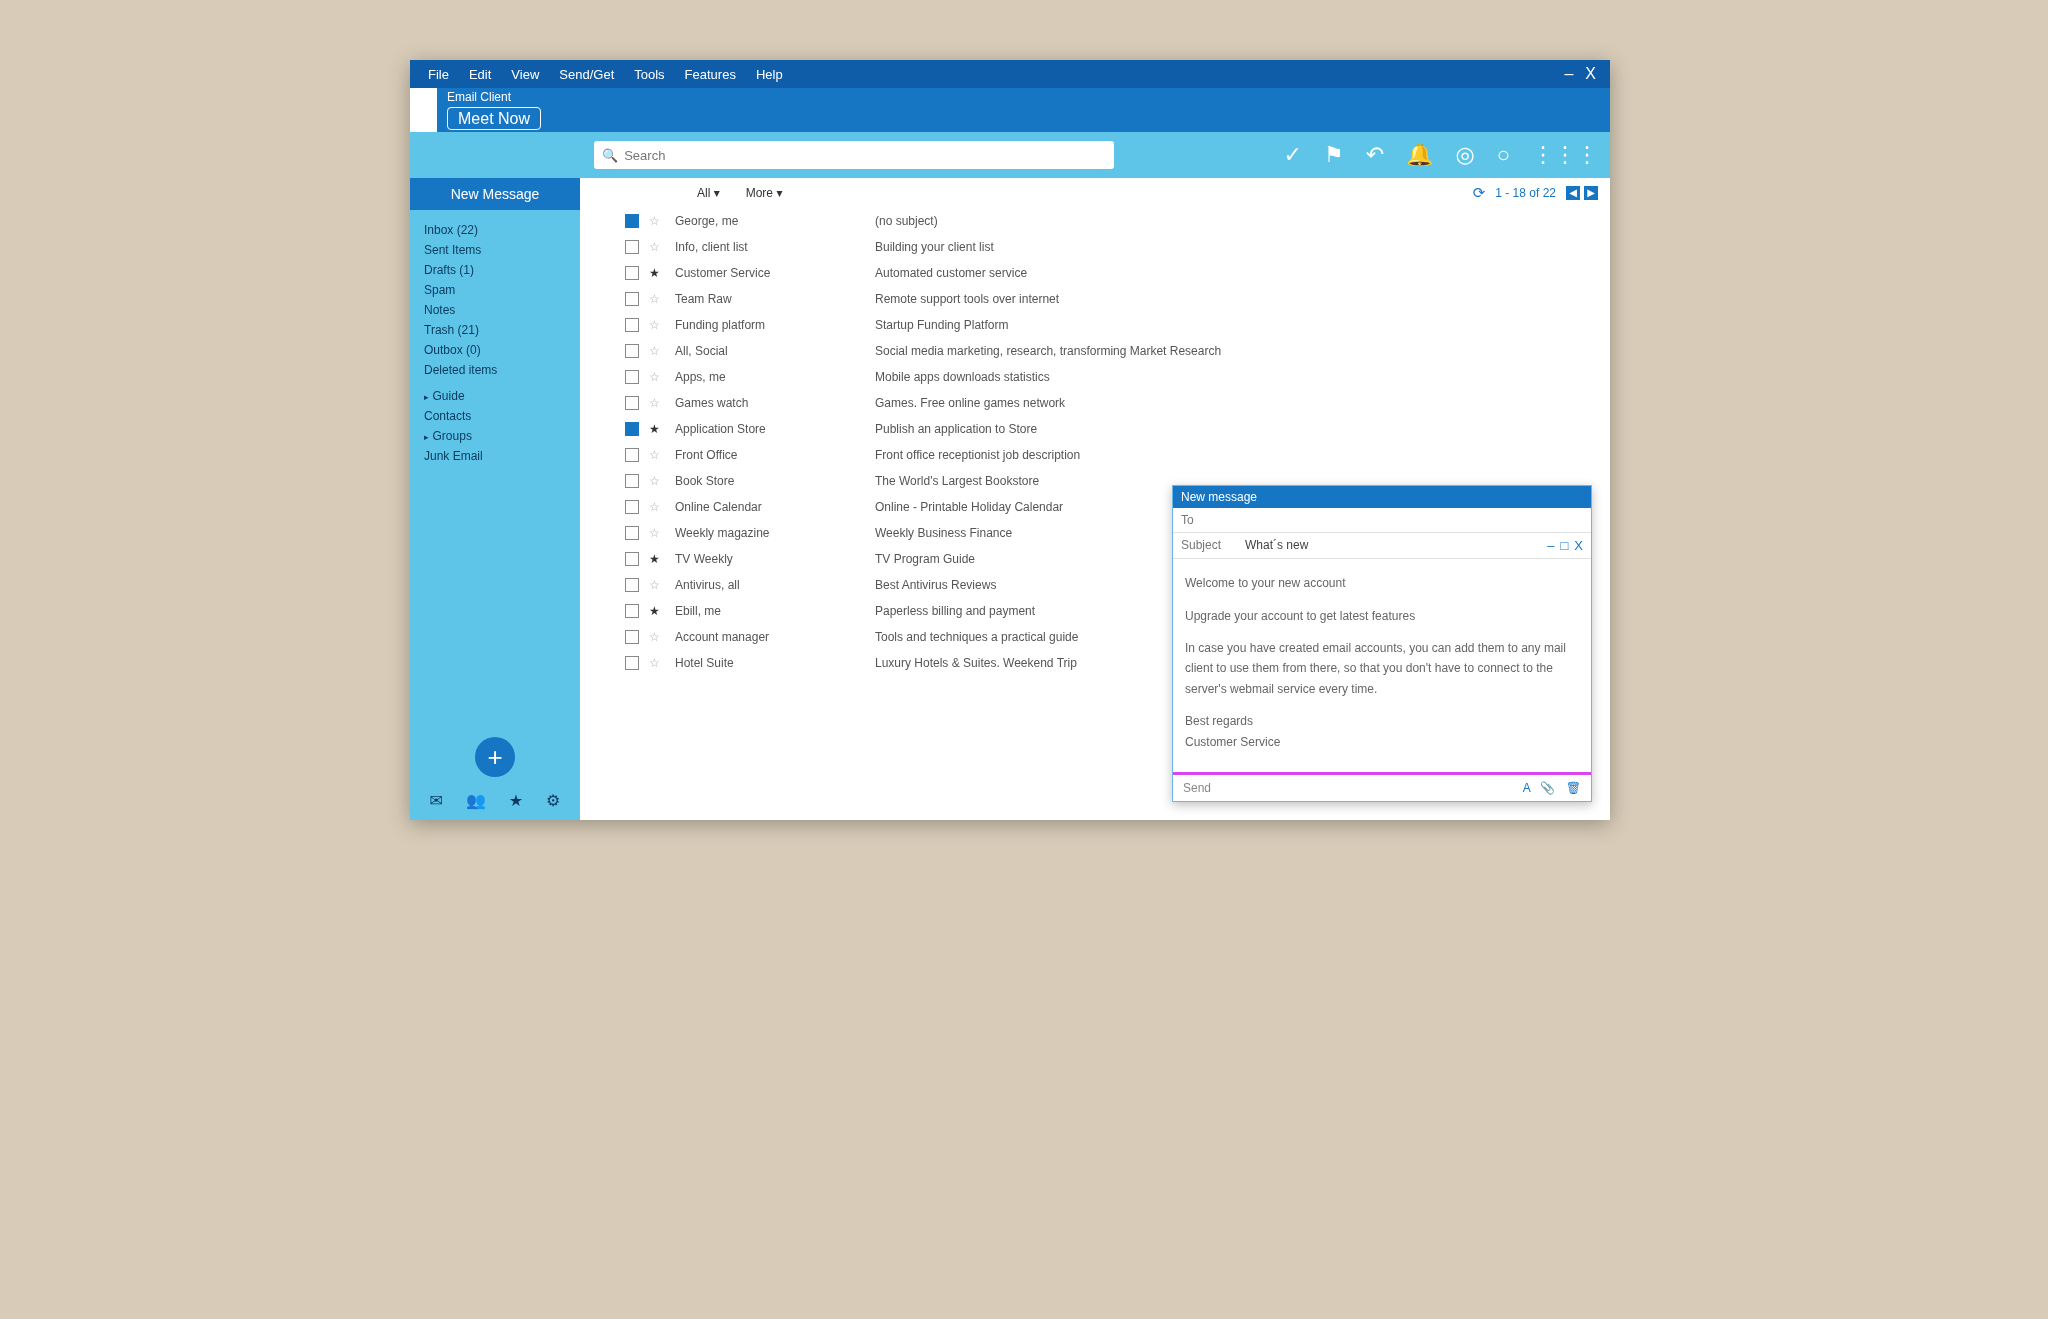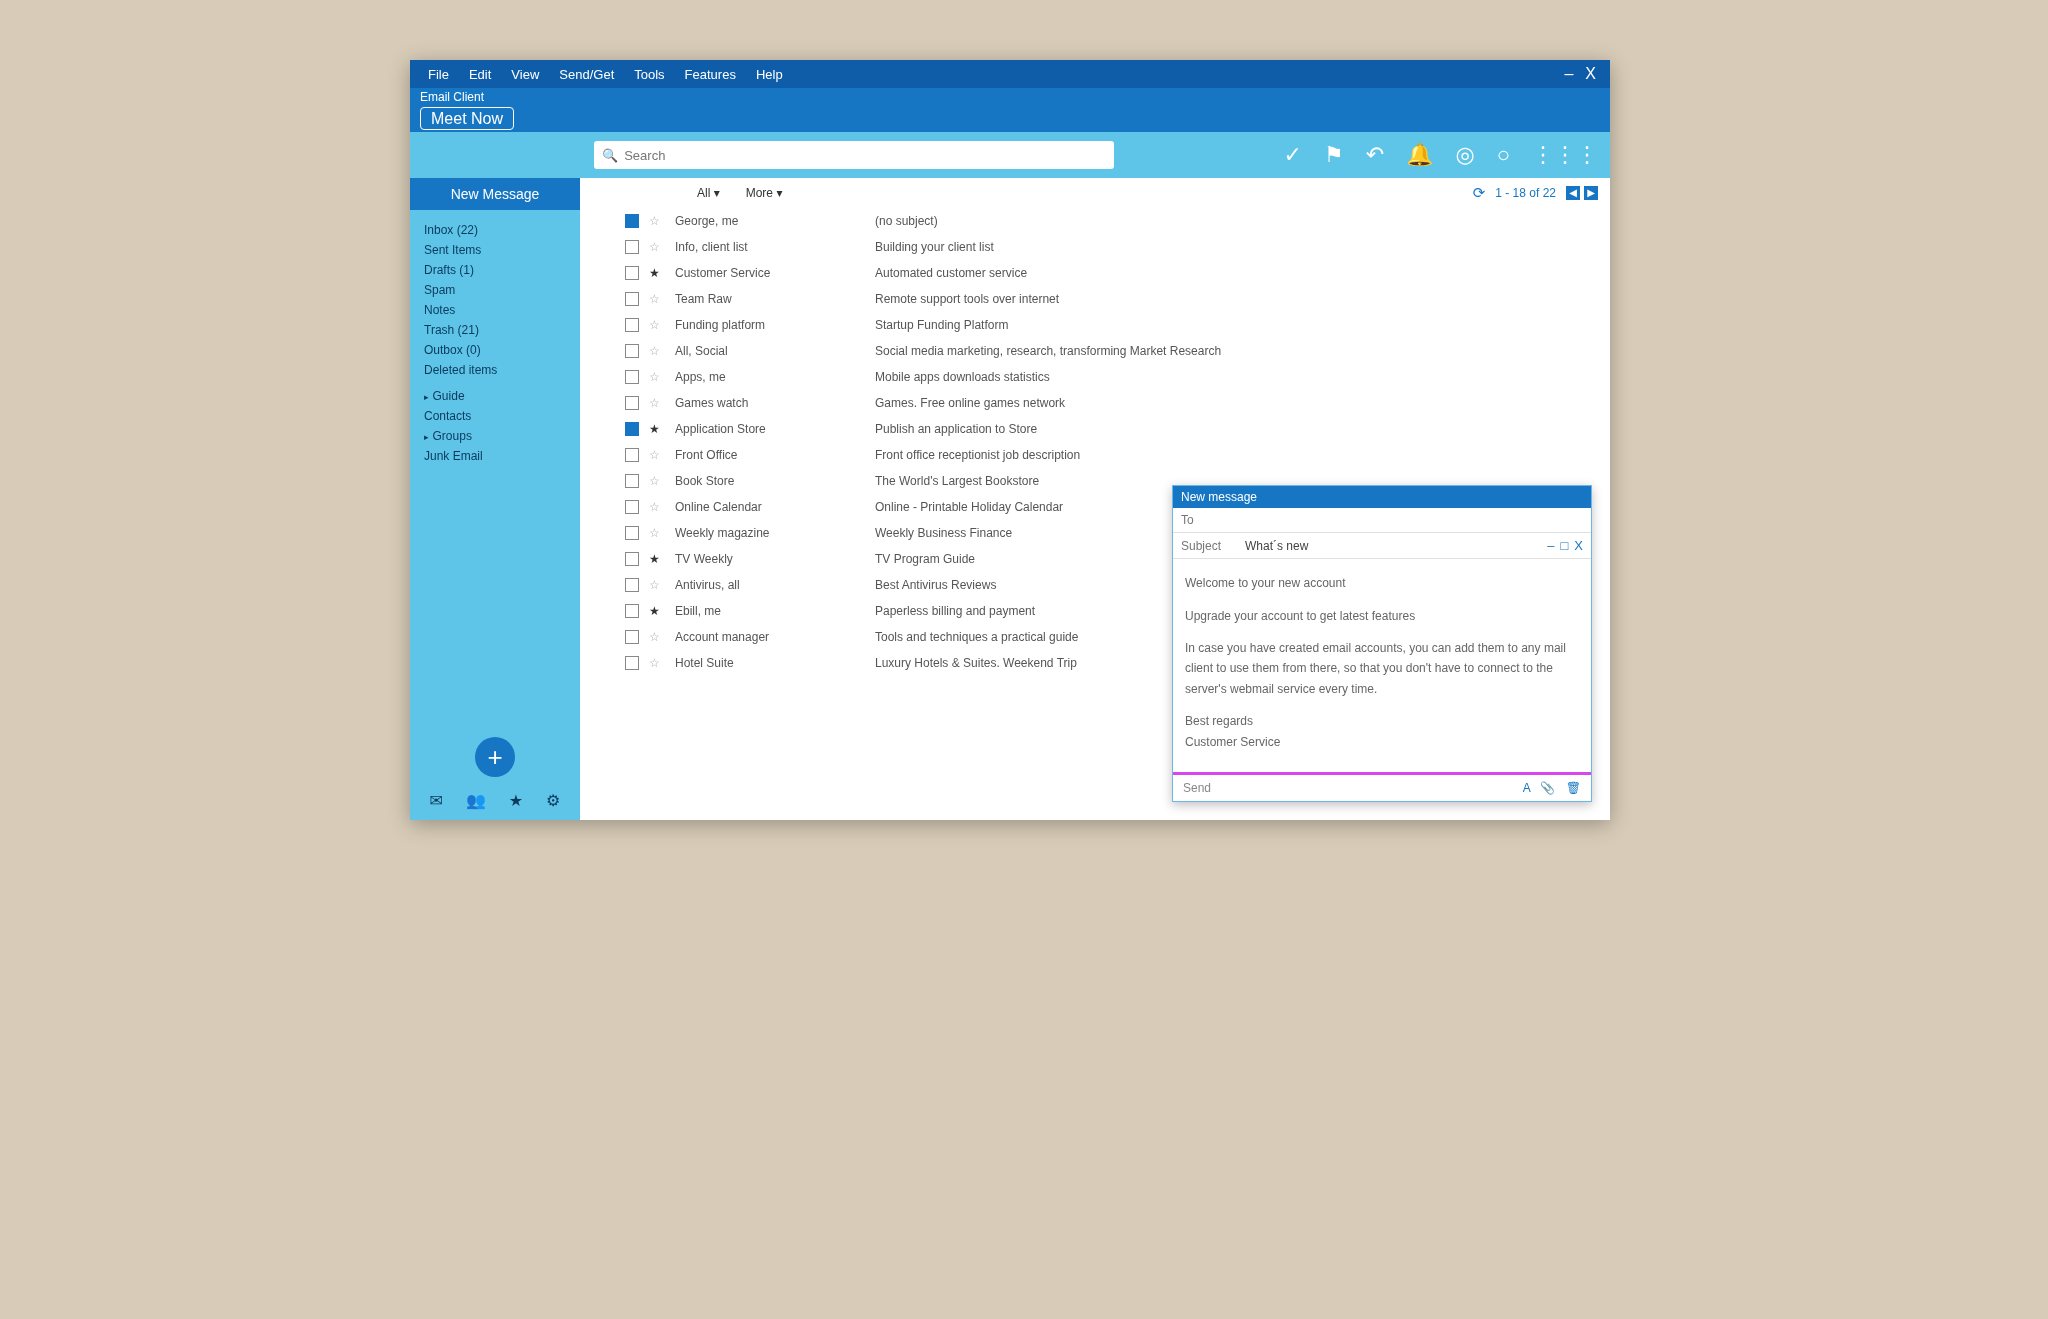--- a/index.html
+++ b/index.html
@@ -4,21 +4,21 @@
 <style>
   * { box-sizing: border-box; margin: 0; padding: 0; }
   body { font-family: "Segoe UI", Arial, sans-serif; background: #d8ccb8; width: 2048px; height: 1319px; overflow: hidden; }
   .app-window { position: absolute; left: 410px; top: 60px; width: 1200px; height: 760px; background: #fff; box-shadow: 0 4px 20px rgba(0,0,0,.3); display: flex; flex-direction: column; }
   
   .menubar { background: #0f5da8; color: #fff; display: flex; align-items: center; height: 28px; padding: 0 8px; font-size: 13px; }
   .menubar .menu-item { padding: 0 10px; cursor: pointer; }
   .menubar .spacer { flex: 1; }
   .menubar .win-ctrl { padding: 0 6px; font-size: 16px; cursor: pointer; }
   
-  .titlerow { background: #1676c4; color: #fff; display: flex; align-items: center; height: 44px; padding: 0 10px; }
+  .titlerow { background: #1676c4; color: #fff; display: flex; align-items: center; height: 44px; padding: 0 10px; margin-left: 27px; }
   .titlerow .brand { font-size: 12px; line-height: 1.2; }
   .meet-btn { border: 1.5px solid #fff; border-radius: 4px; padding: 1px 10px; font-size: 16px; margin-top: 2px; display: inline-block; cursor: pointer; }
   
   .toolbar { background: #5ec4e8; display: flex; align-items: center; height: 46px; padding: 0 12px; gap: 12px; }
   .toolbar .left-gap { width: 160px; }
   .searchbox { flex: 0 0 520px; background: #fff; height: 28px; border-radius: 3px; display: flex; align-items: center; padding: 0 8px; color: #777; font-size: 13px; }
   .searchbox .mag { margin-right: 6px; }
   .toolbar .flex { flex: 1; }
   .tool-icons { display: flex; gap: 22px; color: #fff; font-size: 22px; align-items: center; }
   .tool-icons span { cursor: pointer; }
@@ -46,21 +46,21 @@
   .msg-row { display: flex; align-items: center; height: 26px; font-size: 12px; color: #555; padding: 0 12px; }
   .msg-row .cb { width: 14px; height: 14px; border: 1px solid #888; margin-right: 10px; flex-shrink: 0; }
   .msg-row .cb.checked { background: #1676c4; border-color: #1676c4; }
   .msg-row .star { width: 16px; color: #aaa; margin-right: 10px; flex-shrink: 0; cursor: pointer; }
   .msg-row .star.on { color: #333; }
   .msg-row .sender { width: 200px; flex-shrink: 0; }
   .msg-row .subject { flex: 1; color: #555; }
   
   .compose { position: absolute; right: 18px; bottom: 18px; width: 420px; background: #fff; border: 1px solid #69b8e8; box-shadow: 0 3px 10px rgba(0,0,0,.25); font-size: 12px; color: #444; }
   .compose-header { background: #1676c4; color: #fff; padding: 4px 8px; font-size: 12px; }
-  .compose-row { display: flex; border-bottom: 1px solid #e0e0e0; padding: 5px 8px; align-items: center; gap: 12px; }
+  .compose-row { display: flex; border-bottom: 1px solid #e0e0e0; padding: 5px 8px; align-items: flex-start; gap: 12px; }
   .compose-row .lbl { color: #777; width: 52px; }
   .compose-row .winctl { margin-left: auto; color: #1676c4; display: flex; gap: 6px; font-size: 13px; }
   .compose-row .winctl span { cursor: pointer; }
   .compose-body { padding: 14px 12px 8px; line-height: 1.7; color: #666; min-height: 180px; }
   .compose-body p { margin-bottom: 12px; }
   .compose-footer { border-top: 3px solid #d946ef; padding: 6px 10px; display: flex; align-items: center; color: #888; }
   .compose-footer .ftr-icons { margin-left: auto; display: flex; gap: 10px; color: #1676c4; }
   .compose-footer .ftr-icons span { cursor: pointer; }
 </style>
 </head>

